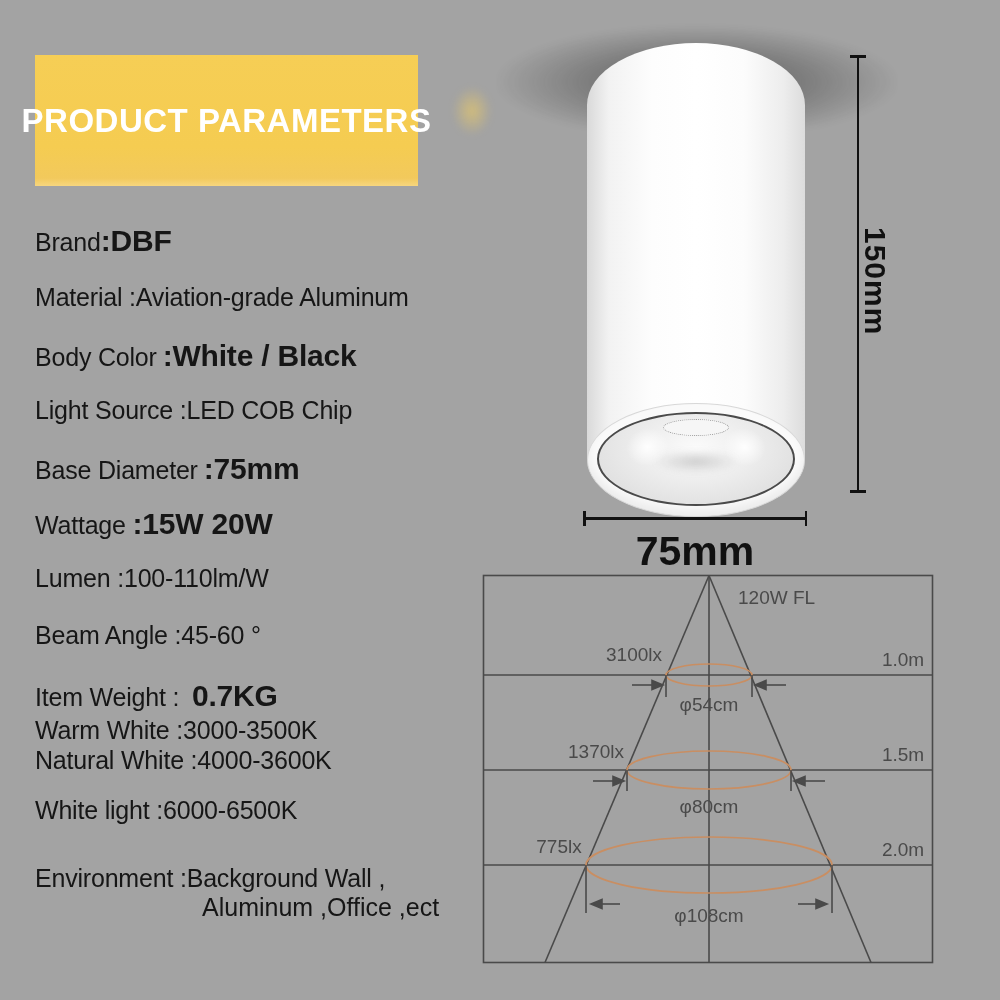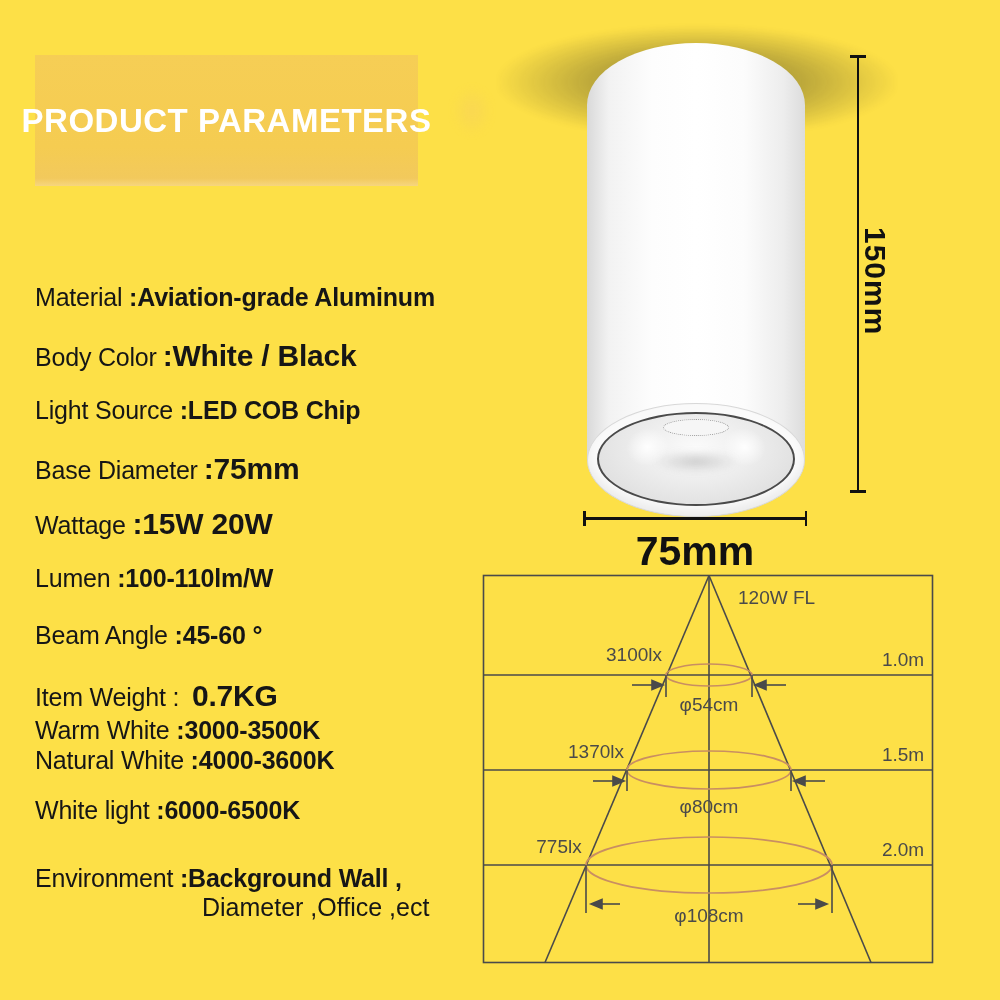--- a/index.html
+++ b/index.html
@@ -1,31 +1,31 @@
 <!DOCTYPE html>
 <html><head>
 <meta charset="utf-8">
 <style>
   * { margin:0; padding:0; box-sizing:border-box; }
   html,body { width:1000px; height:1000px; background:#ffffff; font-family:"Liberation Sans", sans-serif; }
-  .canvas { position:relative; width:1000px; height:1000px; background:#fde047; overflow:hidden; }
+  .canvas { position:relative; width:1000px; height:1000px; background:#a3a3a3; overflow:hidden; }
 
   
   .banner { position:absolute; left:35px; top:55px; width:383px; height:131px;
     background:linear-gradient(180deg,#f6ce55 0%,#f5cc51 70%,#f2c95c 94%,#f6d67f 100%);
     display:flex; align-items:center; justify-content:center; }
   .banner h1 { color:#ffffff; font-size:33px; font-weight:bold; letter-spacing:0.5px; white-space:nowrap; }
   .yellow-smudge { position:absolute; left:452px; top:86px; width:40px; height:50px; border-radius:50%;
     background:radial-gradient(ellipse at 50% 50%, rgba(246,208,92,0.55), rgba(246,208,92,0) 70%);
     filter:blur(3px); }
 
   
   .param { position:absolute; left:35px; color:#161616; font-size:25px; white-space:nowrap; letter-spacing:-0.2px; }
   .param .lbl { font-weight:normal; }
-  .param .val { font-weight:bold; }
+  .param .val { font-weight:normal; }
   .param .val.big { font-weight:bold; font-size:30px; }
   .param .val.gap { margin-left:6px; }
   .r0  { top:224px; } .r1  { top:283px; } .r2  { top:339px; } .r3  { top:396px; }
   .r4  { top:452px; } .r5  { top:507px; } .r6  { top:564px; } .r7  { top:621px; }
   .r8  { top:679px; } .r9  { top:716px; } .r10 { top:746px; } .r11 { top:776px;margin-top:20px; }
   .r12 { top:864px; }
   .env-line2 { position:absolute; left:202px; top:893px; color:#161616; font-size:25px; white-space:nowrap; }
 
   
   .ceiling-shadow { position:absolute; left:498px; top:26px; width:398px; height:102px;
@@ -69,20 +69,23 @@
 </head>
 <body>
 
 <div class="canvas">
 
   <div class="banner">
     <h1>PRODUCT PARAMETERS</h1>
   </div>
   <div class="yellow-smudge"></div>
 
+  <div class="param r0">
+    <span class="lbl">Brand</span><span class="val big">:DBF</span>
+  </div>
   <div class="param r1">
     <span class="lbl">Material</span> <span class="val">:Aviation-grade Aluminum</span>
   </div>
   <div class="param r2">
     <span class="lbl">Body Color</span><span class="val big gap">:White / Black</span>
   </div>
   <div class="param r3">
     <span class="lbl">Light Source</span> <span class="val">:LED COB Chip</span>
   </div>
   <div class="param r4">
@@ -105,21 +108,21 @@
   </div>
   <div class="param r10">
     <span class="lbl">Natural White</span> <span class="val">:4000-3600K</span>
   </div>
   <div class="param r11">
     <span class="lbl">White light</span> <span class="val">:6000-6500K</span>
   </div>
   <div class="param r12">
     <span class="lbl">Environment</span> <span class="val">:Background Wall ,</span>
   </div>
-  <div class="env-line2">Diameter ,Office ,ect</div>
+  <div class="env-line2">Aluminum ,Office ,ect</div>
 
   <div class="ceiling-shadow"></div>
   <div class="cylinder"></div>
   <div class="bottom-cap">
     <div class="lens-ring">
       <div class="lens-glow-l"></div>
       <div class="lens-glow-r"></div>
       <div class="lens-dark-arc"></div>
       <div class="lens-module"></div>
     </div>

